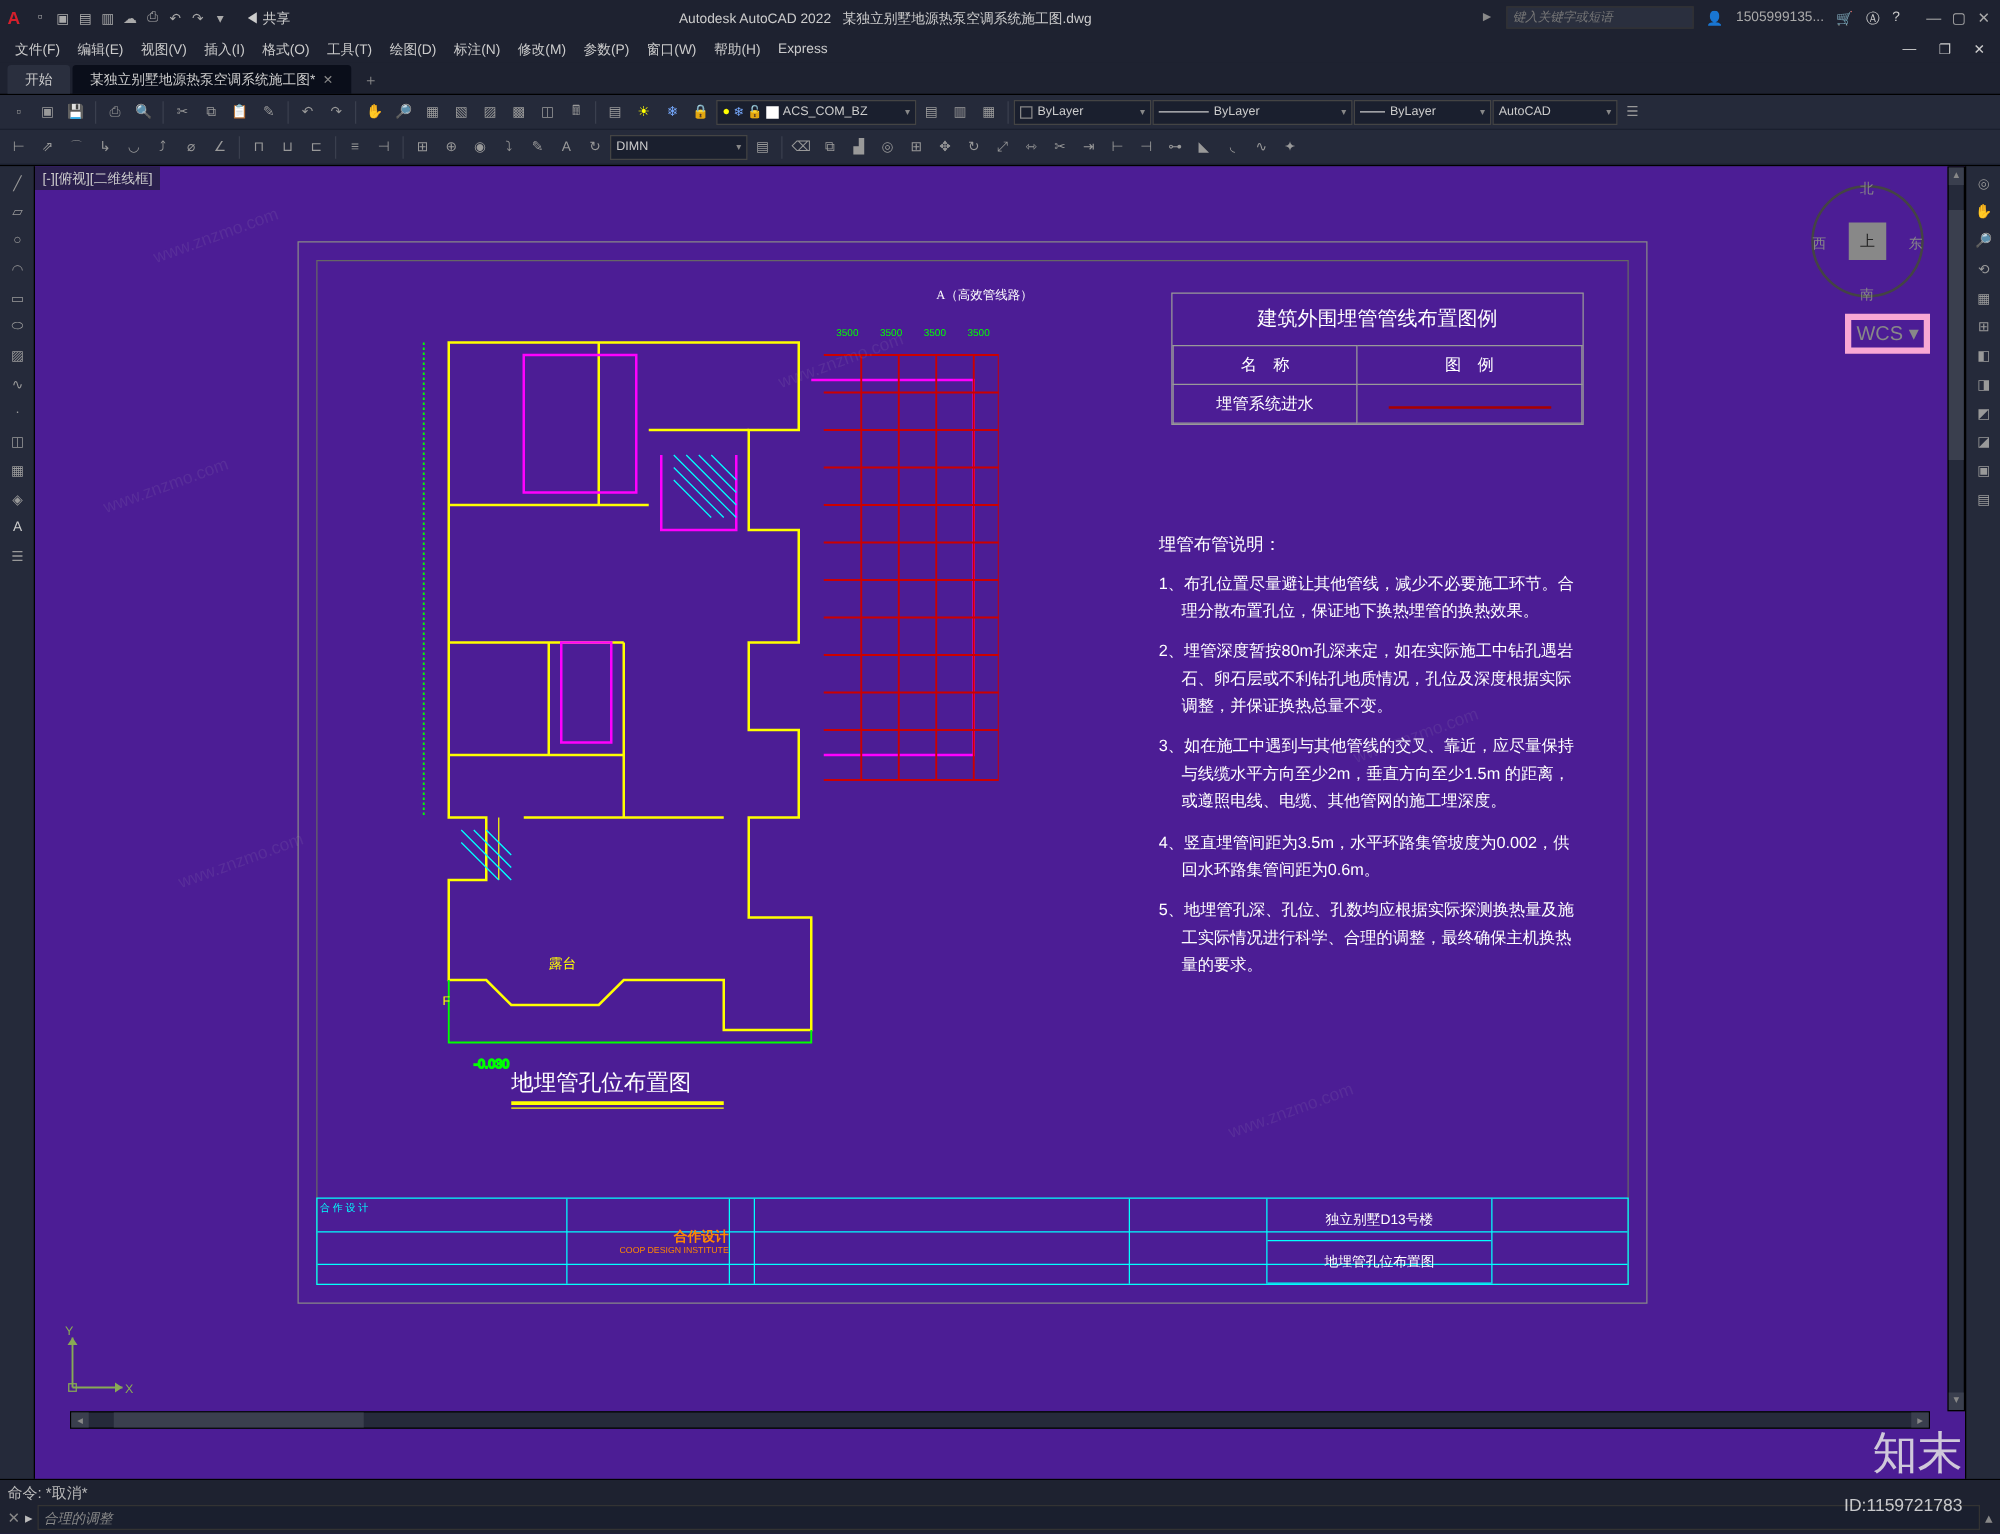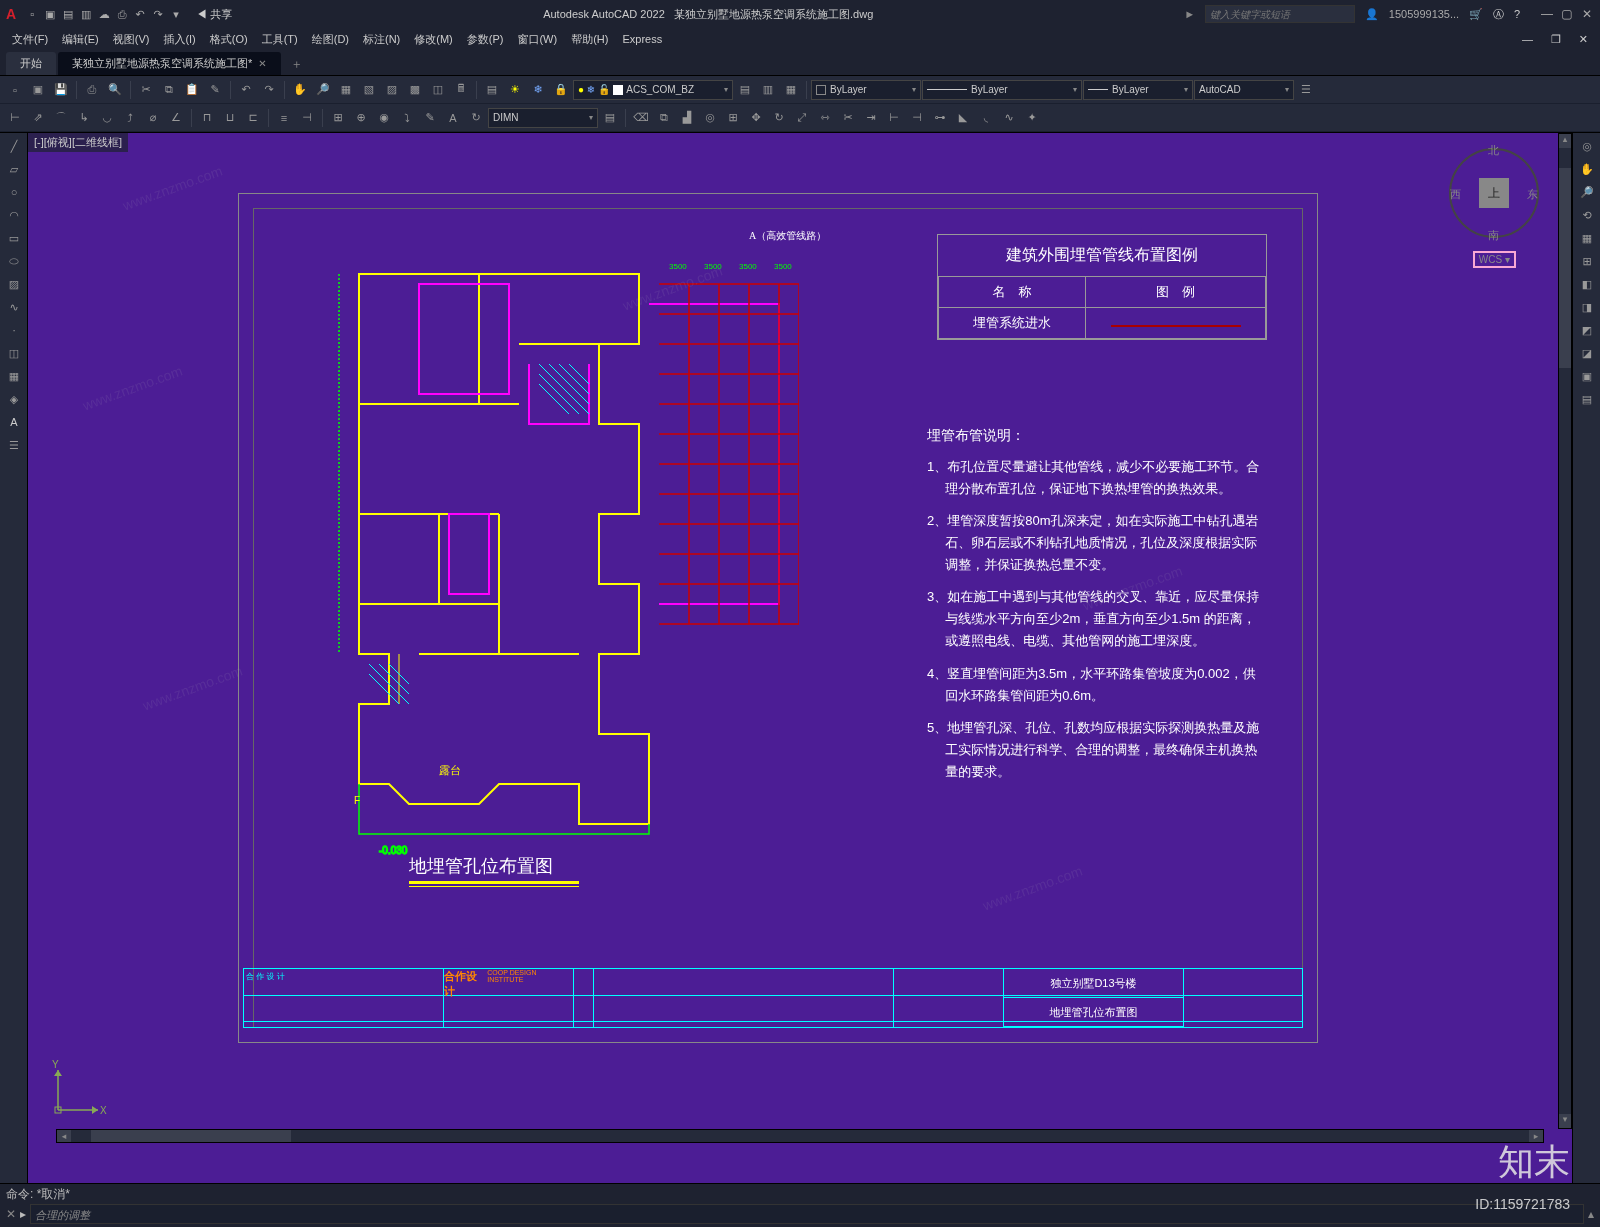--- a/index.html
+++ b/index.html
@@ -46,21 +46,21 @@
 .canvas-header{position:absolute;top:0;left:0;font-size:11px;color:#ccc;padding:2px 6px;background:rgba(30,34,48,0.7);z-index:5}
 
 .viewcube{position:absolute;top:10px;right:28px;width:100px;height:100px;z-index:5}
 .viewcube .ring{position:absolute;inset:5px;border:2px solid #444;border-radius:50%}
 .viewcube .face{position:absolute;top:35px;left:35px;width:30px;height:30px;background:#888;color:#222;display:flex;align-items:center;justify-content:center;font-size:12px}
 .viewcube .dir{position:absolute;color:#888;font-size:11px}
 .viewcube .n{top:0;left:44px}
 .viewcube .s{bottom:0;left:44px}
 .viewcube .e{top:44px;right:6px}
 .viewcube .w{top:44px;left:6px}
-.wcs{position:absolute;top:118px;right:56px;color:#888;font-size:10px;border:2px solid #f9a8d4;padding:1px 4px}
+.wcs{position:absolute;top:118px;right:28px;color:#888;font-size:16px;border:5px solid #f9a8d4;padding:1px 4px}
 
 .drawing{position:absolute;top:60px;left:210px;width:1080px;height:850px;border:1px solid #888}
 .drawing .inner{position:absolute;inset:14px;border:1px solid #666}
 
 .floorplan{position:absolute;top:30px;left:60px;width:500px;height:640px}
 .floorplan svg{width:100%;height:100%}
 
 .plan-title{position:absolute;left:170px;top:660px;color:#fff;font-size:18px;font-family:SimSun}
 .plan-title .uline{display:block;height:3px;background:#ff0;width:170px;margin-top:3px}
 .plan-title .uline2{display:block;height:1px;background:#ff0;width:170px;margin-top:2px}
@@ -71,24 +71,24 @@
 .legend-box td{border:1px solid #999;color:#fff;padding:6px;font-size:13px;text-align:center;font-family:SimSun}
 .legend-box td.lw{width:55%}
 .legend-line{display:inline-block;width:130px;height:2px}
 .purple{background:#f0f}
 .red{background:#a00}
 
 .notes{position:absolute;top:230px;right:50px;width:340px;color:#fff;font-size:13px;line-height:1.7;font-family:SimSun}
 .notes .ttl{font-size:14px;margin-bottom:8px}
 .notes p{margin-bottom:10px;text-indent:-1.4em;padding-left:1.4em}
 
-.titleblock{position:absolute;bottom:14px;left:4px;right:14px;height:60px;border:1px solid #0ff}
+.titleblock{position:absolute;bottom:14px;left:14px;right:14px;height:70px;border:1px solid #0ff}
 .titleblock .cell{position:absolute;border-right:1px solid #0ff;height:100%}
 .titleblock .c1{left:0;width:200px}
-.titleblock .c2{left:200px;width:130px;display:flex;align-items:flex-start;justify-content:center;color:#f80;font-size:11px;flex-direction:row}
+.titleblock .c2{left:200px;width:130px;display:flex;align-items:flex-end;justify-content:center;color:#f80;font-size:11px;flex-direction:column}
 .titleblock .c3{left:330px;width:20px}
 .titleblock .c4{left:350px;width:300px}
 .titleblock .c5{left:650px;width:110px}
 .titleblock .c6{left:760px;width:180px;display:flex;flex-direction:column}
 .titleblock .c6 div{flex:1;border-bottom:1px solid #0ff;display:flex;align-items:center;justify-content:center;color:#fff;font-size:11px}
 .titleblock .c7{left:940px;width:108px;border-right:none}
 .titleblock .hline{position:absolute;left:0;right:0;height:1px;background:#0ff}
 .titleblock .small{font-size:8px;color:#0ff}
 
 .ucs{position:absolute;bottom:60px;left:20px;z-index:5}

